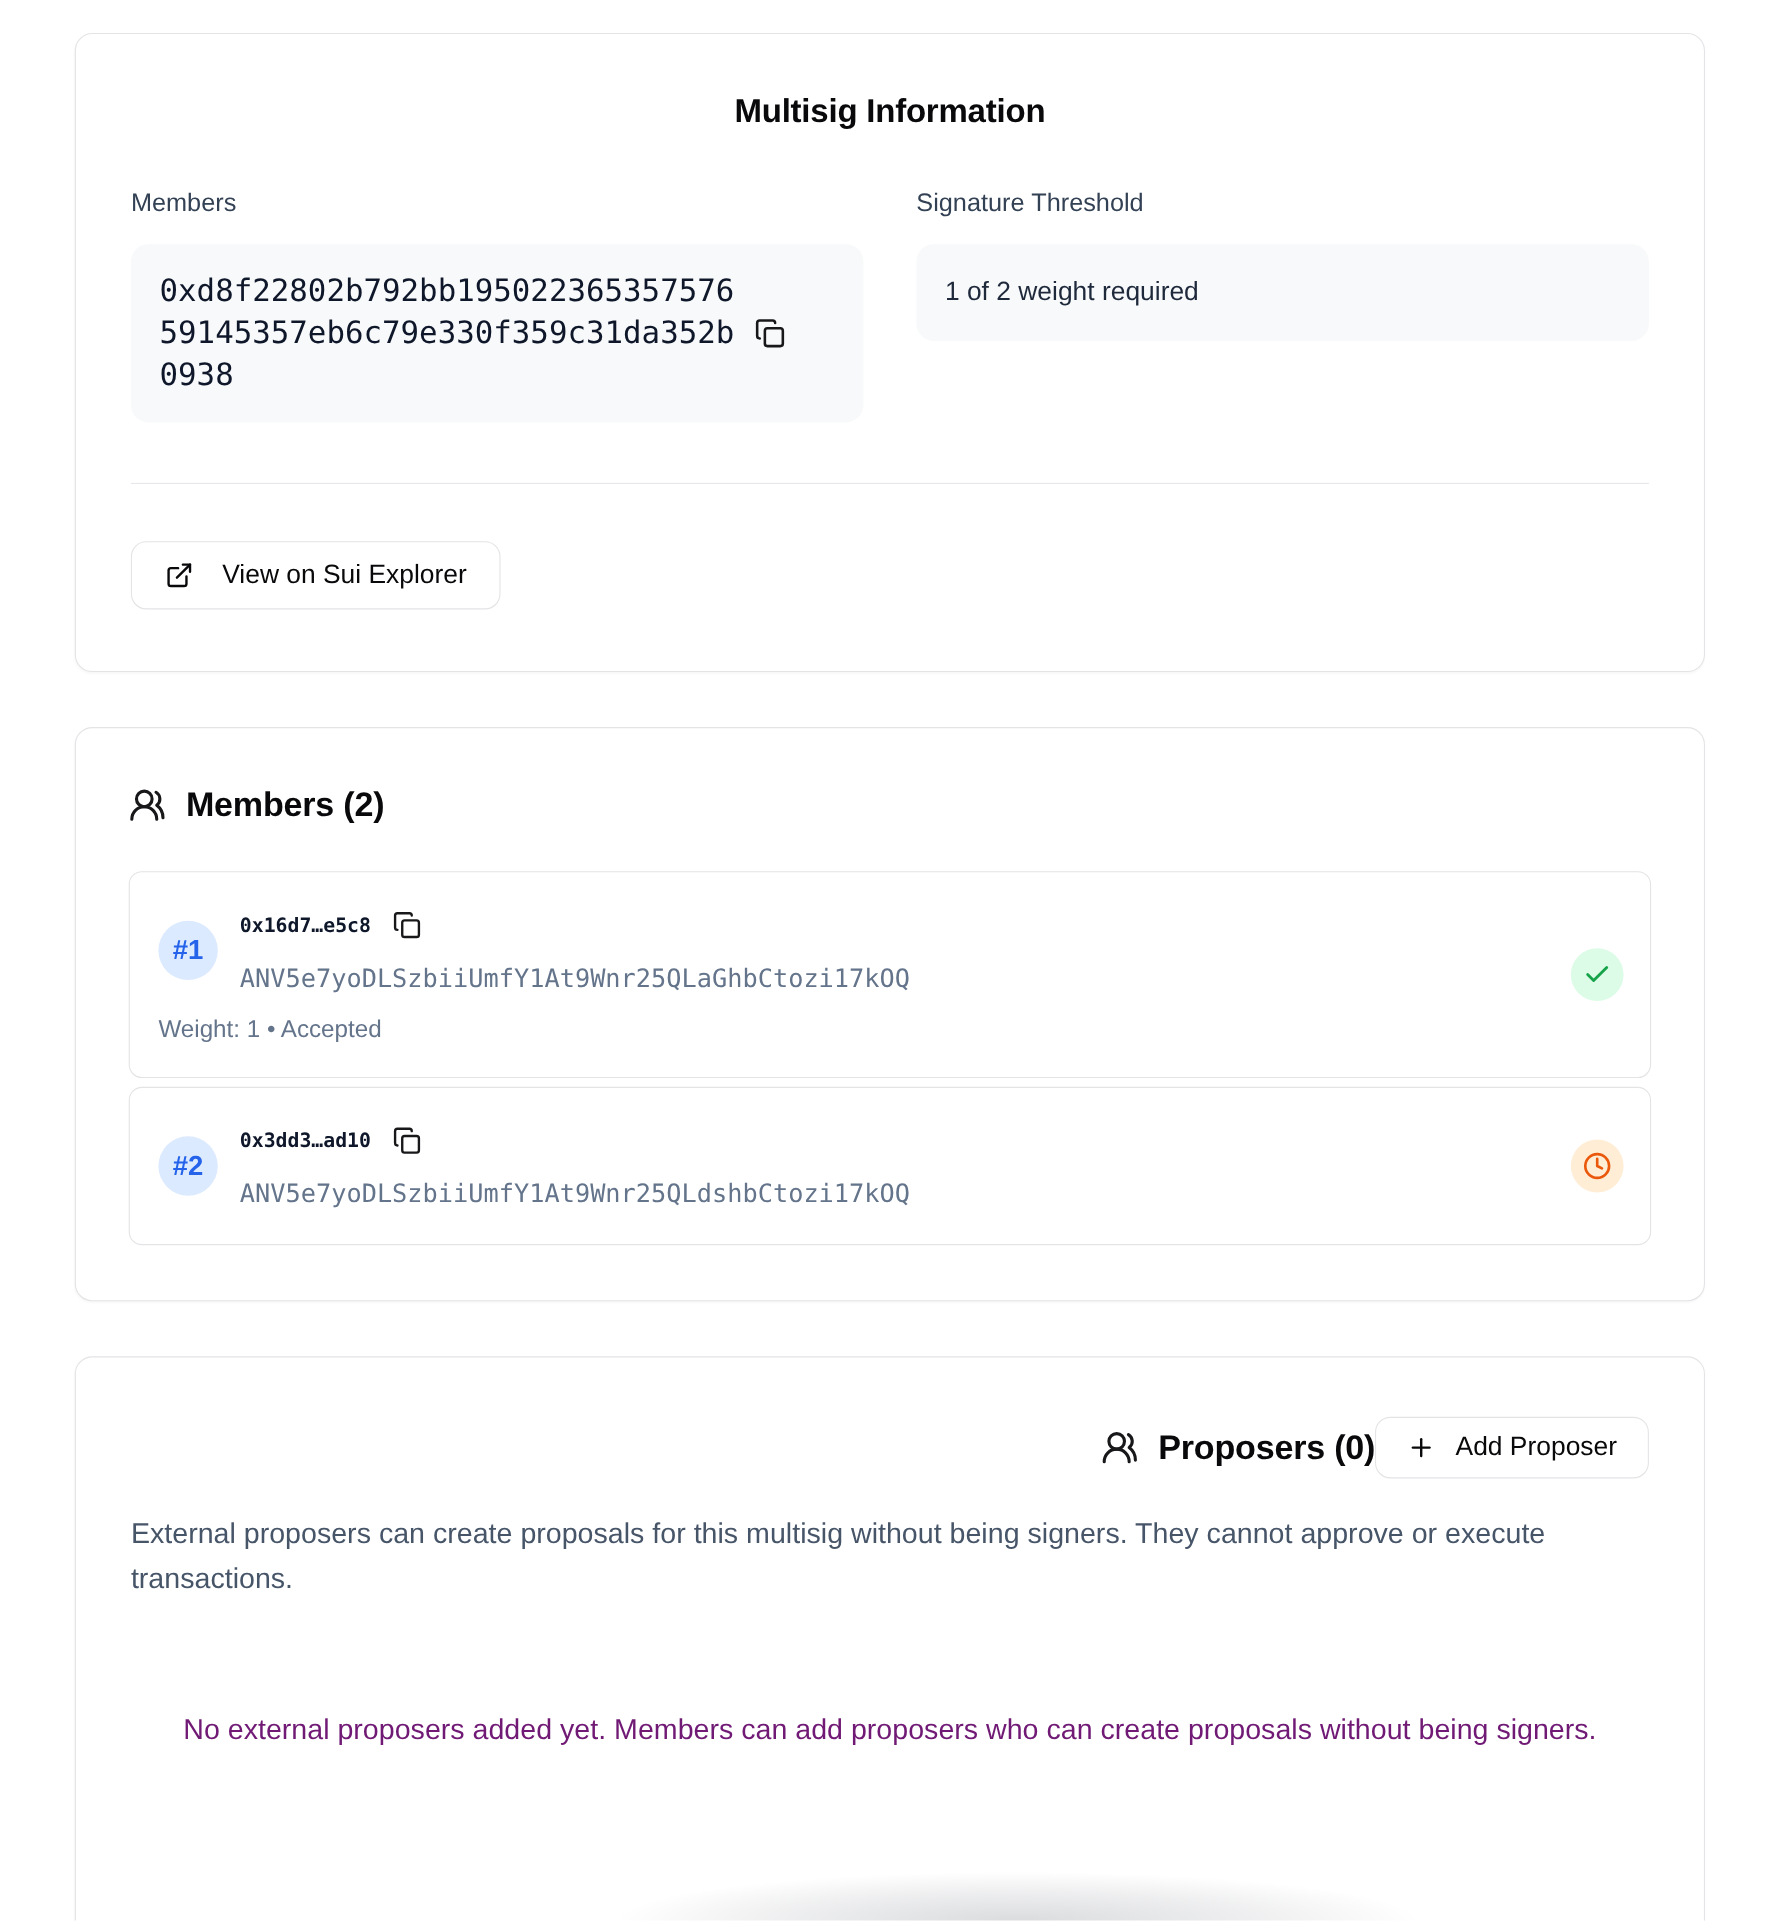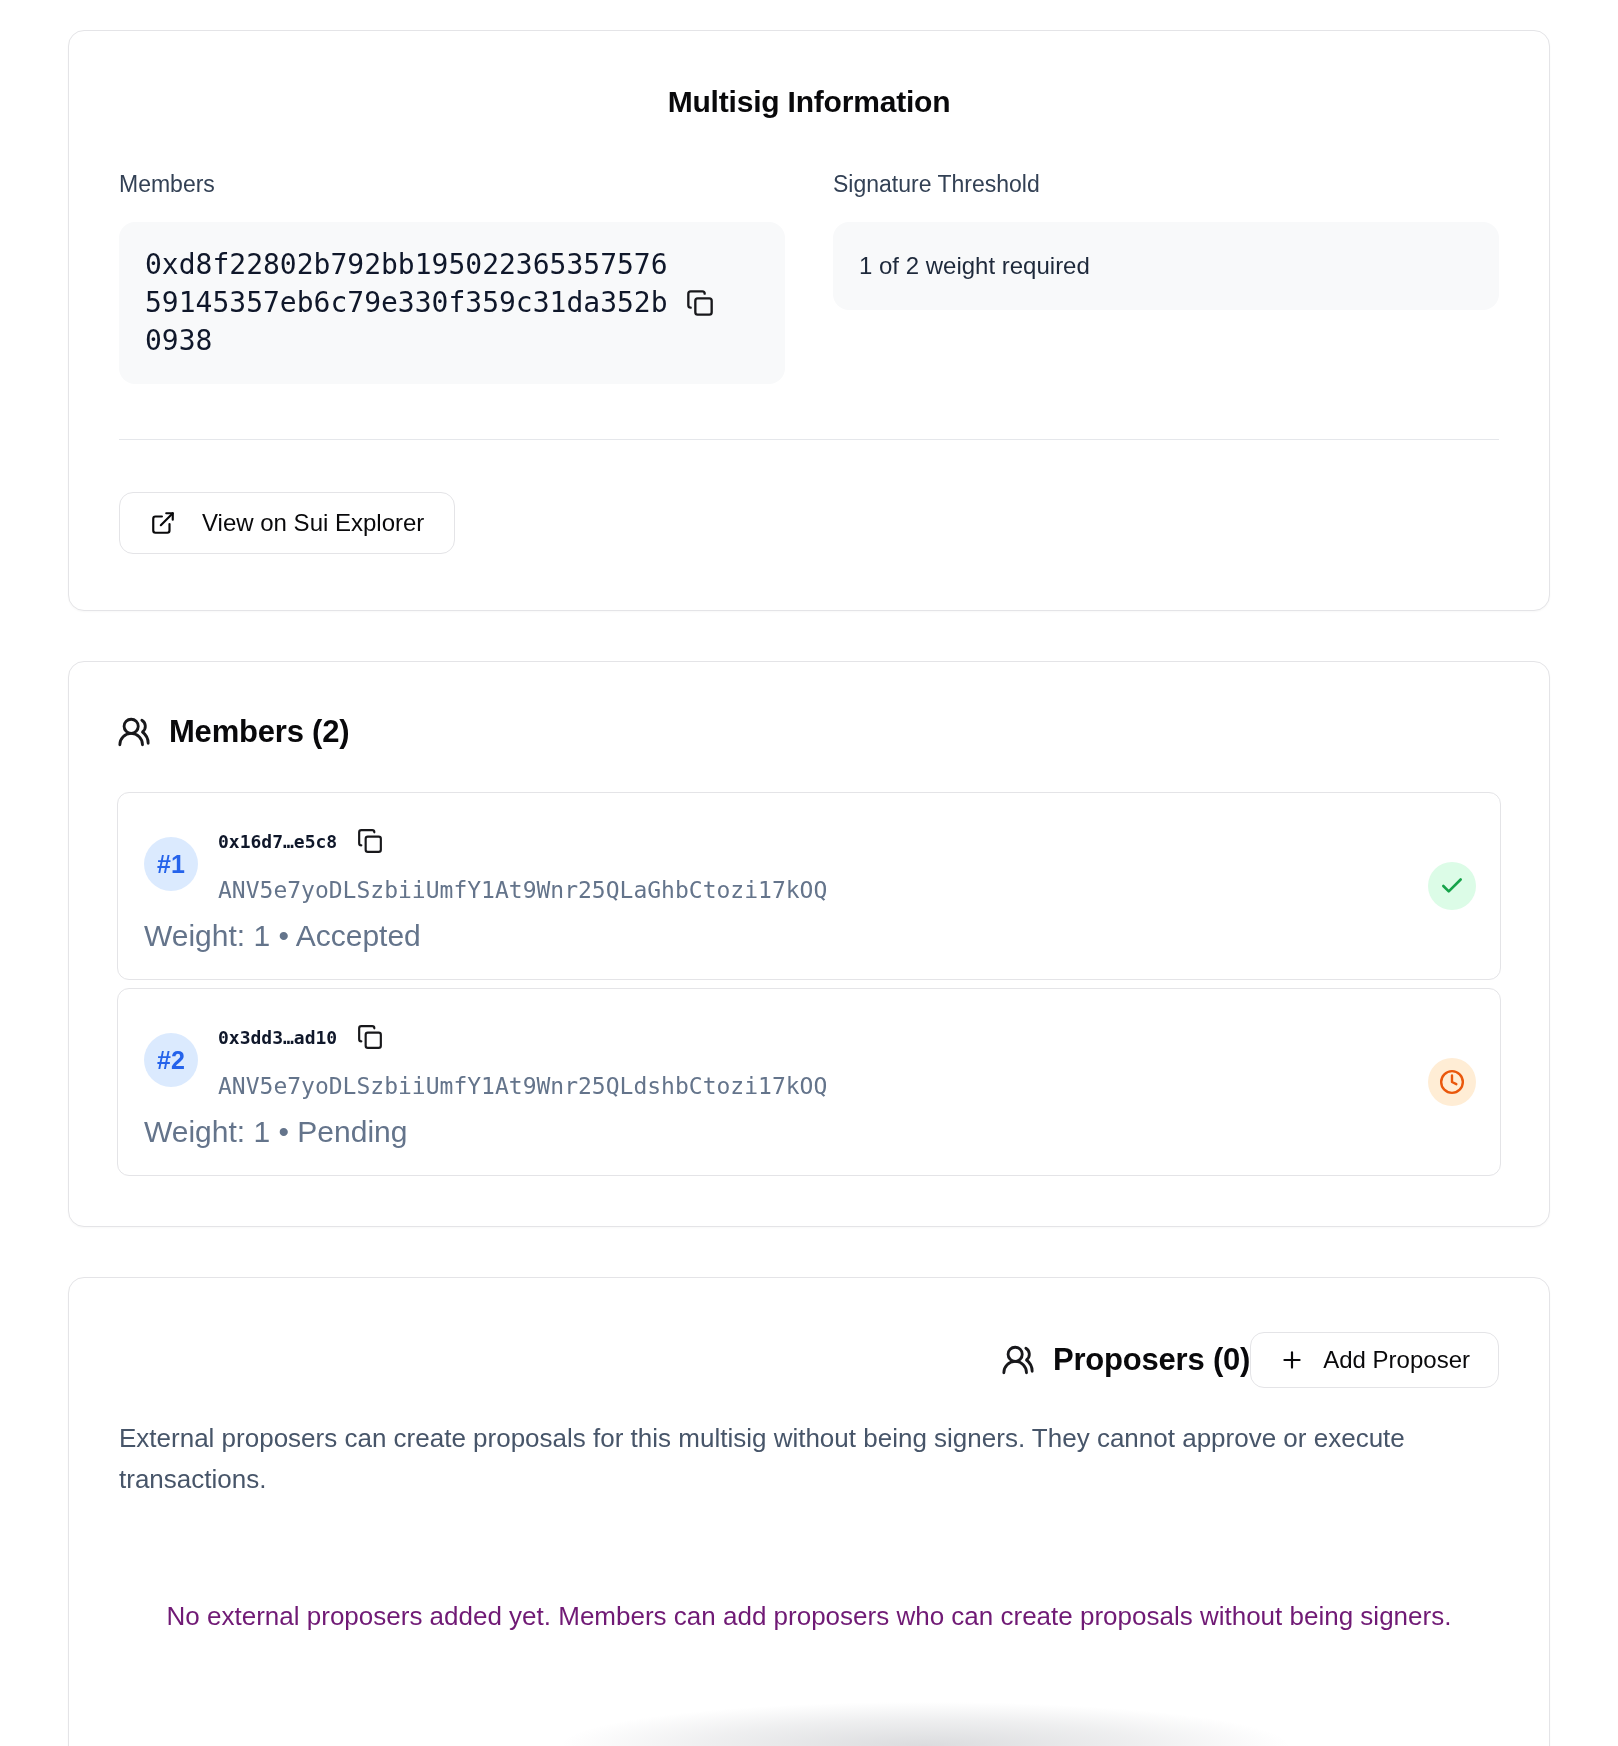--- a/index.html
+++ b/index.html
@@ -67,21 +67,21 @@
   .member-top{display:flex;align-items:center;gap:20px;}
   .member-badge{
     width:54px;height:54px;border-radius:50%;background:var(--badge-bg);
     color:var(--accent-blue);font-size:25px;font-weight:600;
     display:flex;align-items:center;justify-content:center;flex:0 0 auto;
   }
   .member-lines{display:flex;flex-direction:column;}
   .member-addr-line{display:flex;align-items:center;gap:20px;height:40px;}
   .member-addr{font-size:18px;font-weight:600;color:var(--text-primary);}
   .member-pubkey{font-size:23px;color:var(--text-secondary);margin-top:12px;line-height:34px;}
-  .member-meta{font-size:30px;color:var(--text-secondary);margin-top:14px;line-height:30px;}
+  .member-meta{font-size:22px;color:var(--text-secondary);margin-top:14px;line-height:30px;}
   .status-circle{
     position:absolute;right:24px;top:50%;transform:translateY(-50%);
     width:48px;height:48px;border-radius:50%;
     display:flex;align-items:center;justify-content:center;
   }
   .status-accepted{background:var(--accepted-bg);color:var(--accepted-green);}
   .status-pending{background:var(--pending-bg);color:var(--pending-orange);}
   
   .card-proposers{padding:54px 50px;min-height:560px;margin-bottom:0;}
   .proposers-header{display:flex;align-items:center;justify-content:flex-end;}
@@ -194,21 +194,20 @@
                   <svg width="26" height="26" viewBox="0 0 24 24" fill="none" stroke="currentColor" stroke-width="2" stroke-linecap="round" stroke-linejoin="round">
                       <rect x="8" y="8" width="14" height="14" rx="2" ry="2"></rect>
                       <path d="M4 16c-1.1 0-2-.9-2-2V4c0-1.1.9-2 2-2h10c1.1 0 2 .9 2 2"></path>
                     </svg>
                 </span>
               </button>
             </div>
             <span class="member-pubkey mono">ANV5e7yoDLSzbiiUmfY1At9Wnr25QLdshbCtozi17kOQ</span>
           </div>
         </div>
-        <div class="member-meta">Weight: 1 • Pending</div>
         <div class="status-circle status-pending">
           <span style="display:inline-flex;">
             <svg width="26" height="26" viewBox="0 0 24 24" fill="none" stroke="currentColor" stroke-width="2.2" stroke-linecap="round" stroke-linejoin="round">
                 <circle cx="12" cy="12" r="10"></circle>
                 <polyline points="12 6 12 12 16 14"></polyline>
               </svg>
           </span>
         </div>
       </div>
 

